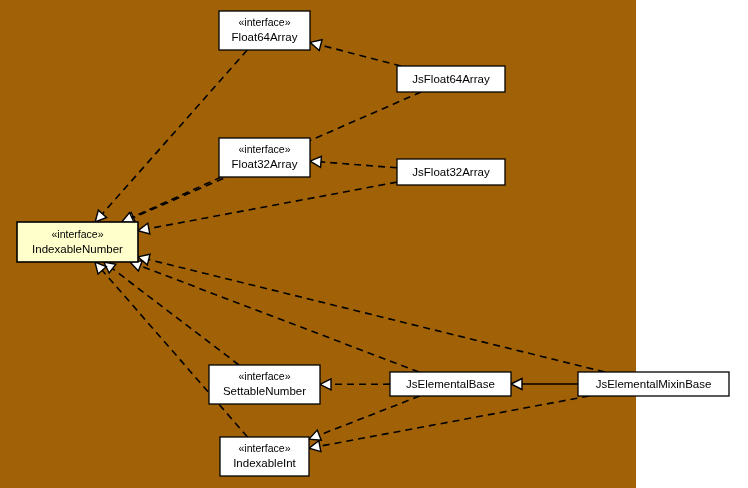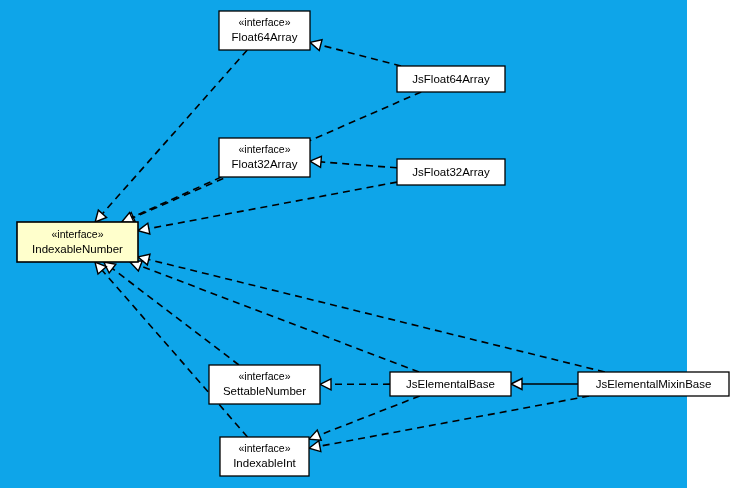--- a/index.html
+++ b/index.html
@@ -8,23 +8,23 @@
     background: #ffffff;
   }
   body {
     width: 748px;
     height: 488px;
     font-family: "Liberation Sans", sans-serif;
     overflow: hidden;
   }
   #diagram-root {
     position: relative;
-    width: 687px;
+    width: 636px;
     height: 488px;
-    background: #0ea5e9;
+    background: #a16207;
   }
   svg#uml-svg {
     display: block;
     width: 748px;
     height: 488px;
   }
   .edge-line {
     stroke: #000000;
     stroke-width: 1.6;
     fill: none;

